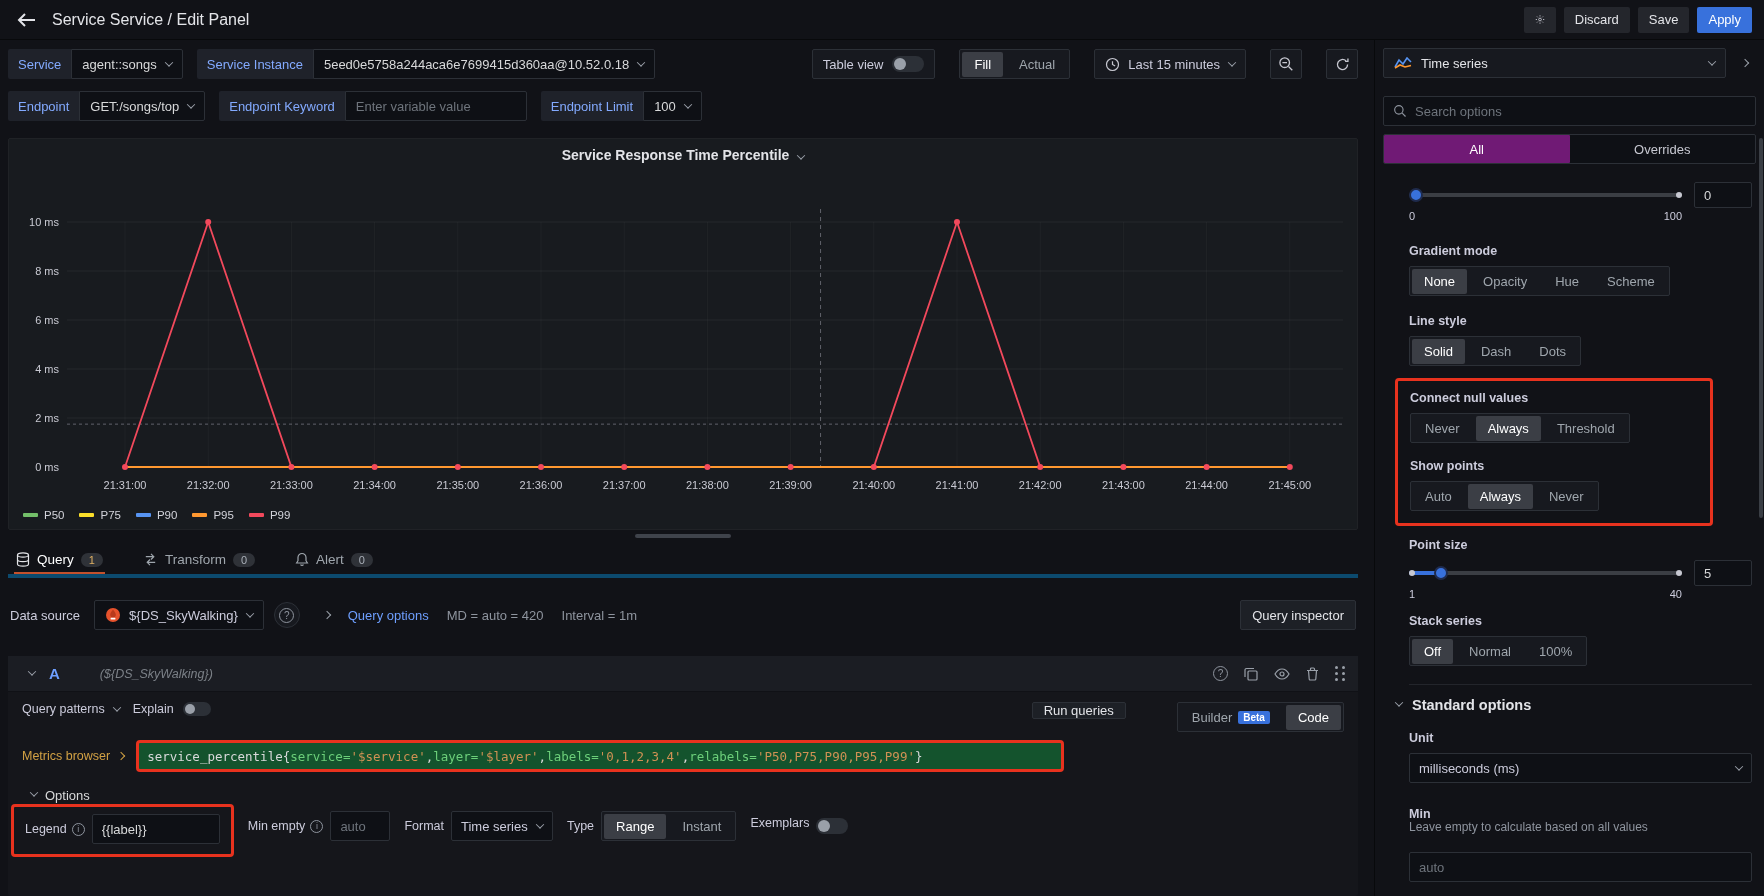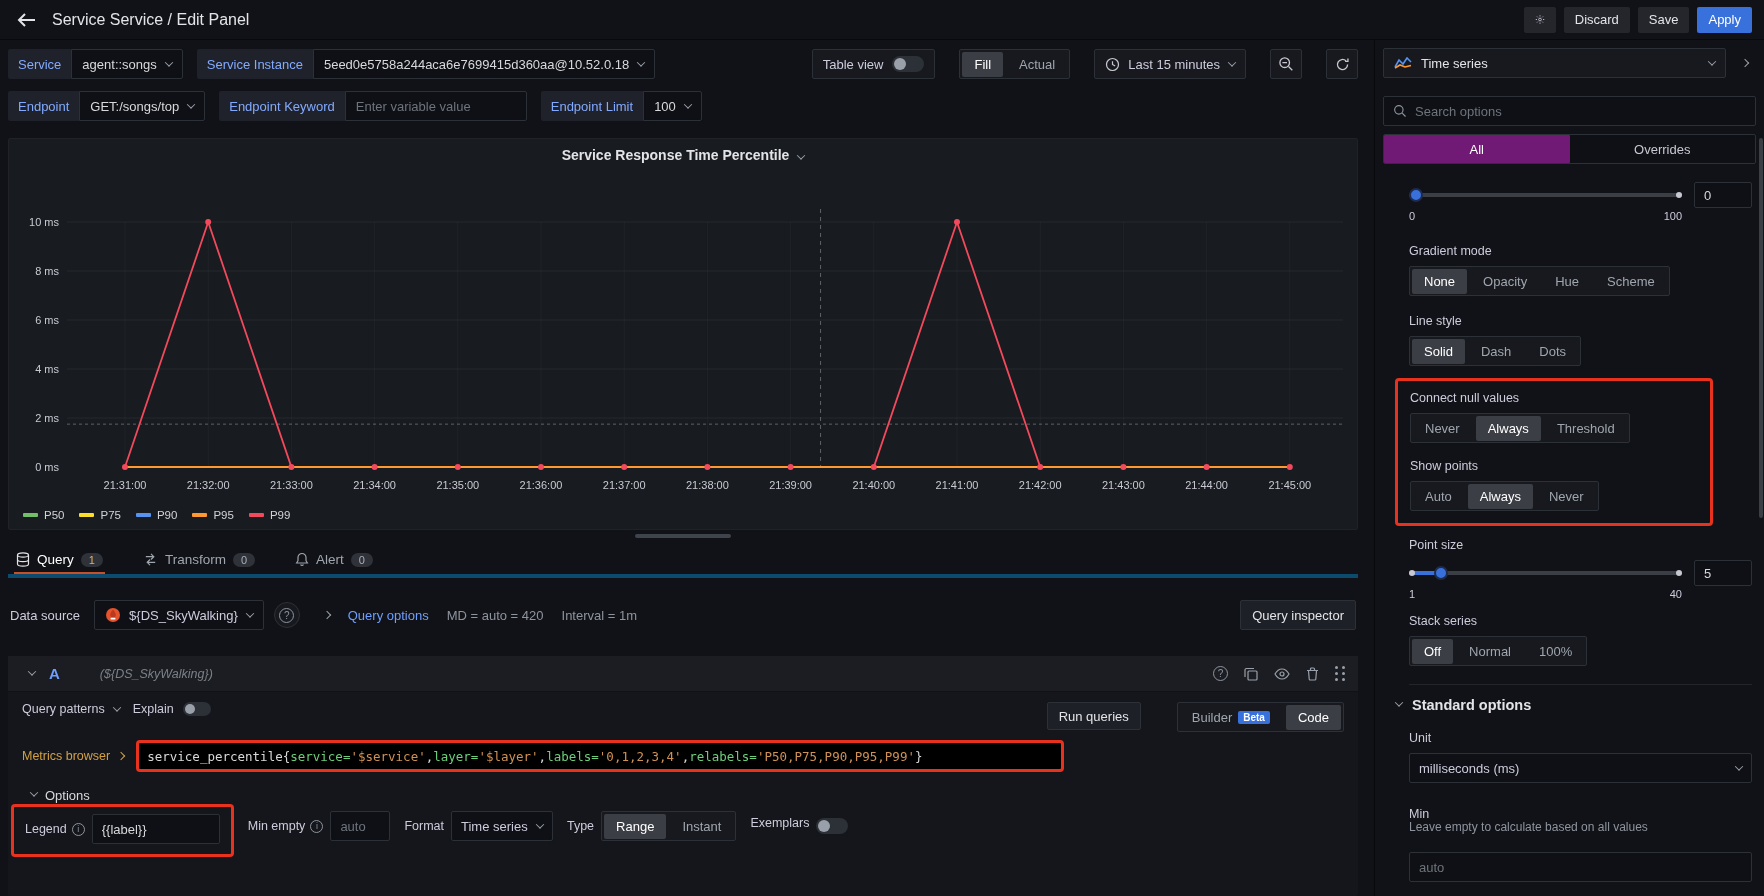--- a/index.html
+++ b/index.html
@@ -74,21 +74,21 @@
            border-bottom:1px solid #101116; cursor:pointer; }
   .refid { color:#6e9fff; font-weight:600; font-size:15px; }
   .dsname { color:#7b8087; font-style:italic; font-size:12.5px; margin-left:26px; }
   .qhead-icons { margin-left:auto; display:flex; align-items:center; gap:16px; }
   .qbody { padding:10px 14px 0; }
   .prow { display:flex; align-items:flex-start; gap:13px; height:30px; }
   .mini-label { color:#ccccdc; font-size:12.5px; display:flex; align-items:center; cursor:pointer; }
   .exprrow { display:flex; align-items:center; margin-top:8px; gap:12px; }
   .mbrowser { color:#d2a144; font-size:12.5px; font-weight:500; white-space:nowrap; cursor:pointer; display:flex; align-items:center; }
   .mbrowser .cr { border-color:#d2a144; margin-left:7px; margin-right:0; }
-  .expr { flex:0 0 auto; width:928px; height:32px; background:#000000; border:3px solid #e8321e; border-radius:4px;
+  .expr { flex:0 0 auto; width:928px; height:32px; background:#14532d; border:3px solid #e8321e; border-radius:4px;
           display:flex; align-items:center; padding:0 8px; font-family:"DejaVu Sans Mono",monospace;
           font-size:12.5px; white-space:nowrap; overflow:hidden;text-align:center; }
   .tok-plain{color:#d8d9da;} .tok-key{color:#6ccf7a;} .tok-str{color:#d09154;}
   .optsec { margin-top:16px; }
   .opthead { display:flex; align-items:center; gap:8px; color:#d8d9da; font-size:13px; font-weight:500; cursor:pointer; }
   .fieldrow { display:flex; align-items:flex-start; margin-top:8px; gap:14px; }
   .field { display:flex; flex-direction:row; gap:7px; }
   .field-label { font-size:12.5px; font-weight:500; color:#ccccdc; display:flex; align-items:center; gap:5px; }
   .redbox { border:3px solid #e8321e; border-radius:4px; padding:7px 11px 10px; margin-left:-11px; margin-top:-7px; }
   .tinput { background:#0e1015; border:1px solid #2c3037; border-radius:2px; height:30px; color:#d8d9da;
@@ -117,21 +117,21 @@
   .sliderrow { display:flex; align-items:center; gap:12px; margin-top:18px; }
   .slider { position:relative; flex:1; height:26px; }
   .slider .track { position:absolute; left:0; right:0; top:11px; height:4px; background:#3b3e44; border-radius:2px; }
   .slider .fill { position:absolute; top:11px; height:4px; background:#3871dc; border-radius:2px; }
   .slider .handle { position:absolute; top:6px; width:14px; height:14px; border-radius:50%; background:#3871dc;
                     border:2px solid #1f2b4d; cursor:pointer; }
   .slider .enddot { position:absolute; top:10px; width:6px; height:6px; border-radius:50%; background:#c7c8d1; }
   .minmax { display:flex; justify-content:space-between; color:#ccccdc; font-size:11px; margin-top:2px; }
   .numbox { width:58px; height:26px; background:#0e1015; border:1px solid #2c3037; border-radius:2px;
             color:#d8d9da; padding:0 9px; font-size:13px; font-family:inherit; }
-  .opt-label { font-size:12.5px; font-weight:400; color:#ccccdc; margin-bottom:8px; }
+  .opt-label { font-size:12.5px; font-weight:700; color:#ccccdc; margin-bottom:8px; }
   .mt22{margin-top:22px;} .mt18{margin-top:18px;} .mt14{margin-top:14px;} .mt12{margin-top:12px;}
   .sb-redbox { border:3px solid #e8321e; border-radius:4px; width:318px; margin-left:-14px;
                margin-top:12px; padding:10px 12px 12px; }
   .divider { border-top:1px solid #23252b; margin-top:18px; }
   .std-head { display:flex; align-items:center; gap:10px; margin-top:12px; margin-left:-22px;
               font-size:14.5px; font-weight:600; color:#e3e4e8; cursor:pointer; }
   .desc { color:#8e949e; font-size:12px; margin-top:-4px; margin-bottom:18px; }
   .w-full { width:100%; }
   .sb-scroll { position:absolute; right:1px; top:98px; width:4px; height:380px; background:#3a3e45; border-radius:2px; }
   .pane-arrow { width:22px; display:flex; justify-content:center; cursor:pointer; }
@@ -409,21 +409,21 @@
           <span class="mini-label">
               <span>Query patterns</span>
               <i class="cv"></i>
             </span>
           <span class="mini-label" style="gap:9px;">
             <span>Explain</span>
             <span class="toggle" style="width:28px;height:14px;">
                 <span class="knob" style="width:10px;height:10px;"></span>
               </span>
           </span>
-          <div class="btn runbtn" style="height:28px; border:1px solid #2c3037; background:#1d2026; margin-right:23px;">Run queries</div>
+          <div class="btn runbtn" style="height:17px; border:1px solid #2c3037; background:#1d2026; margin-right:38px;">Run queries</div>
           <div class="bc-group">
             <span class="seg-opt" style="display:flex;align-items:center;">
                 <span>Builder</span>
                 <span class="beta">Beta</span>
               </span>
             <span class="seg-opt sel">Code</span>
           </div>
         </div>
         <div class="exprrow">
           <span class="mbrowser">

